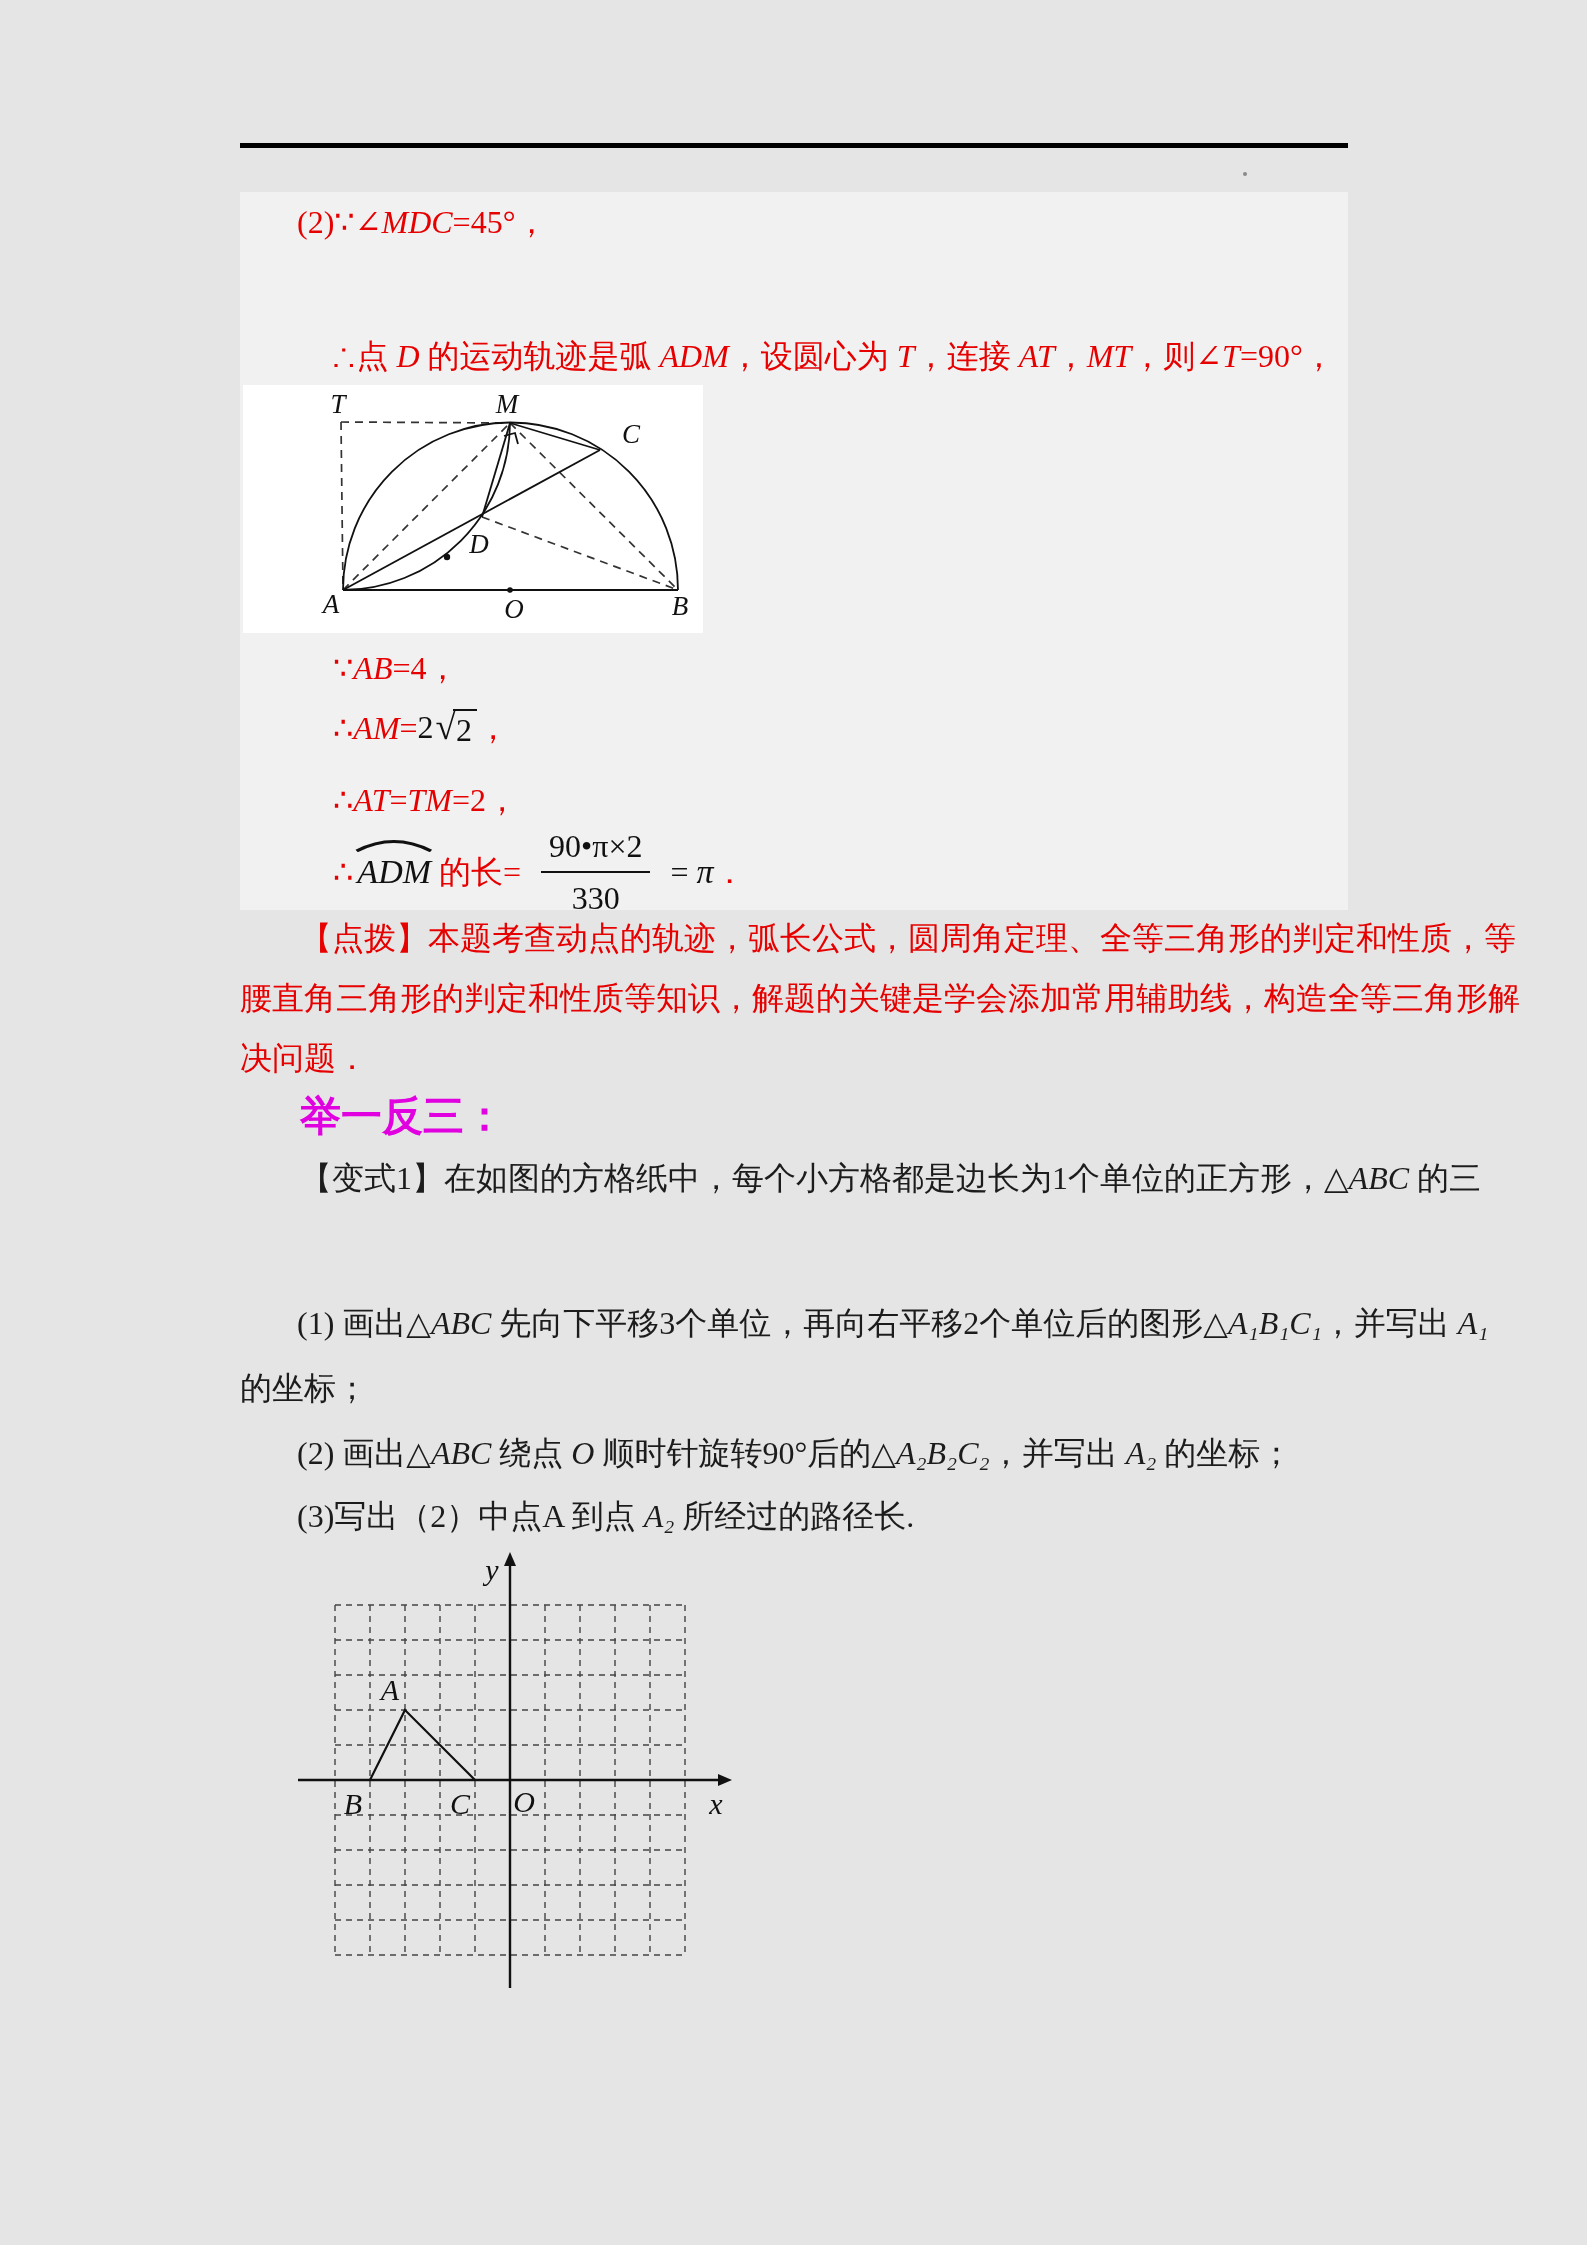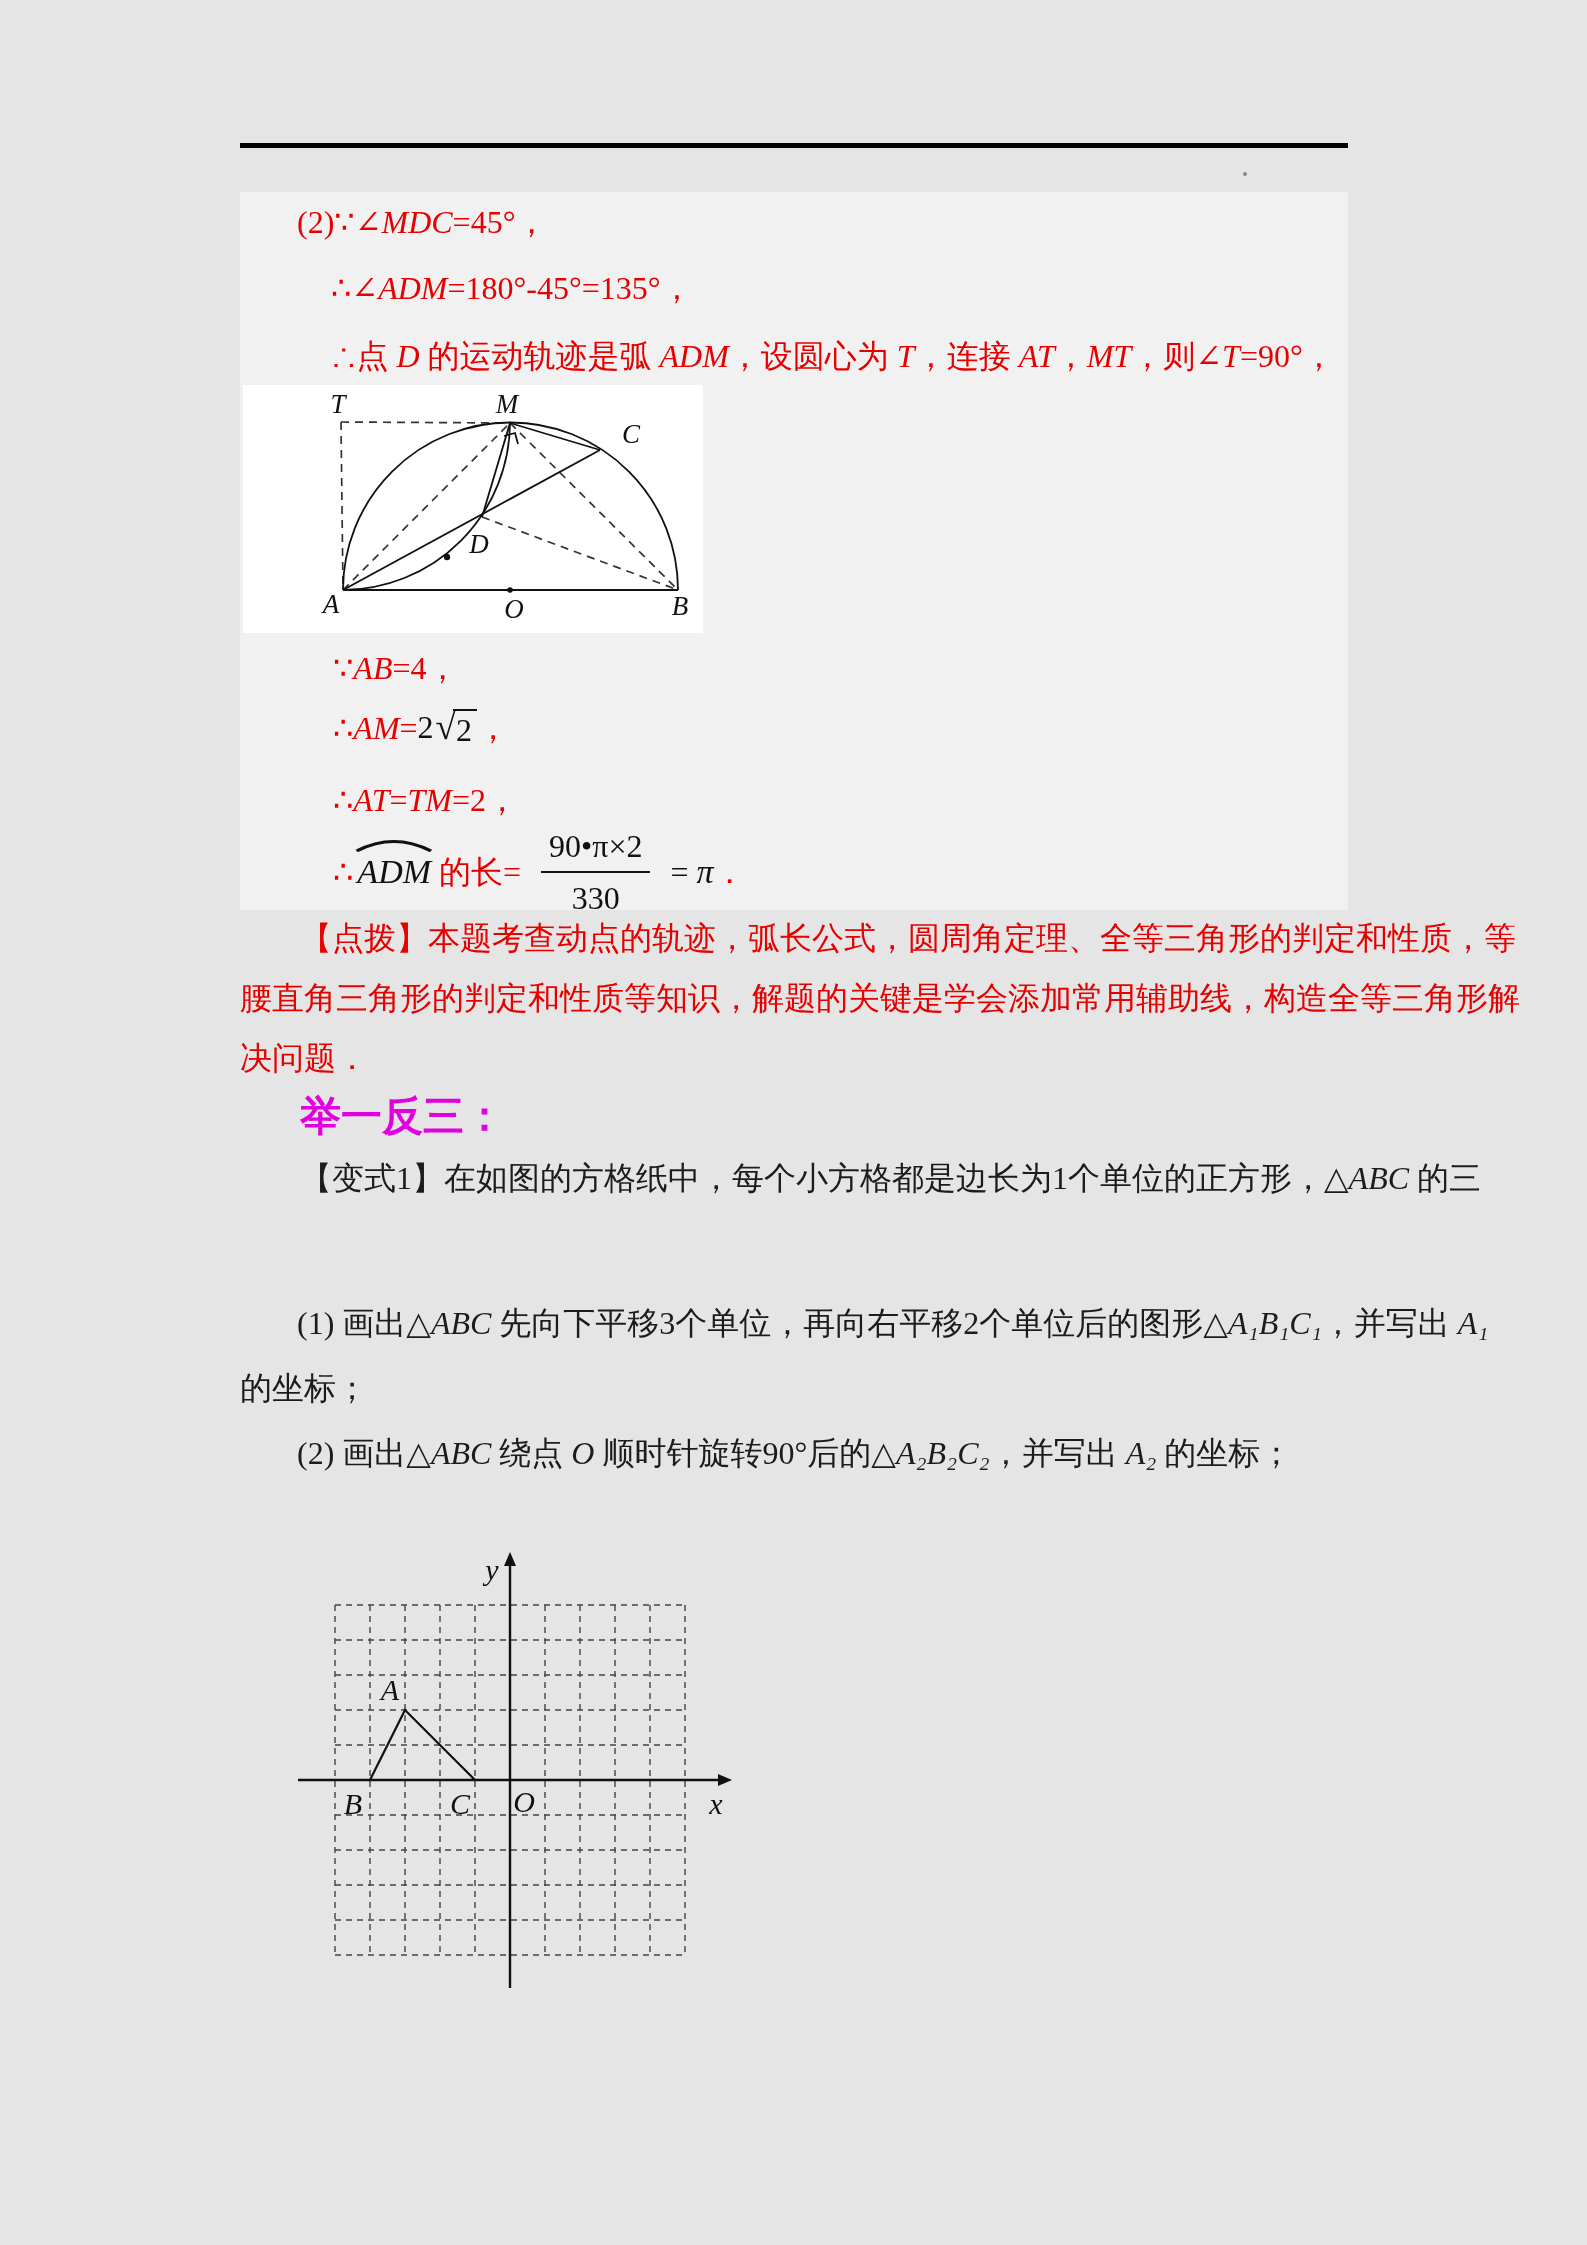--- a/index.html
+++ b/index.html
@@ -32,23 +32,20 @@
 
   <div class="rule" style="left:240px;top:143px;width:1108px;height:5px;"></div>
   <div class="tinydot" style="left:1243px;top:172px;"></div>
 
   <div class="grayblock" style="left:240px;top:192px;width:1108px;height:718px;"></div>
 
   <div class="abs line red" style="left:297px;top:202px;">
     <span>(2)∵∠</span><span class="v">MDC</span><span>=45°，</span>
   </div>
 
-  <div class="abs line red" style="left:331px;top:268px;">
-    <span>∴∠</span><span class="v">ADM</span><span>=180°-45°=135°，</span>
-  </div>
 
   <div class="abs line red" style="left:331px;top:336px;">
     <span>∴点 </span><span class="v">D</span><span> 的运动轨迹是弧 </span><span class="v">ADM</span><span>，设圆心为 </span><span class="v">T</span><span>，连接 </span><span class="v">AT</span><span>，</span><span class="v">MT</span><span>，则∠</span><span class="v">T</span><span>=90°，</span>
   </div>
 
   <div class="figbox" style="left:243px;top:385px;width:460px;height:248px;">
     <svg width="460" height="248" viewBox="0 0 460 248">
 
       <g stroke="#333" stroke-width="1.7" stroke-dasharray="8,6" fill="none">
         <line x1="98" y1="37" x2="100" y2="205"></line>
@@ -132,20 +129,23 @@
 
   <div class="abs line" style="left:297px;top:1303px;">
     <span>(1) 画出△</span><span class="v">ABC</span><span> 先向下平移3个单位，再向右平移2个单位后的图形△</span><span class="v">A₁B₁C₁</span><span>，并写出 </span><span class="v">A₁</span>
   </div>
   <div class="abs line" style="left:240px;top:1368px;">的坐标；</div>
 
   <div class="abs line" style="left:297px;top:1433px;">
     <span>(2) 画出△</span><span class="v">ABC</span><span> 绕点 </span><span class="v">O</span><span> 顺时针旋转90°后的△</span><span class="v">A₂B₂C₂</span><span>，并写出 </span><span class="v">A₂</span><span> 的坐标；</span>
   </div>
 
+  <div class="abs line" style="left:297px;top:1496px;">
+    <span>(3)写出（2）中点A 到点 </span><span class="v">A₂</span><span> 所经过的路径长.</span>
+  </div>
 
   <div class="abs" style="left:290px;top:1550px;">
     <svg width="450" height="445" viewBox="0 0 450 445">
 
       <g stroke="#444" stroke-width="1.4" stroke-dasharray="6,5" fill="none">
         <line x1="45" y1="55" x2="45" y2="405"></line>
           <line x1="80" y1="55" x2="80" y2="405"></line>
         <line x1="115" y1="55" x2="115" y2="405"></line>
           <line x1="150" y1="55" x2="150" y2="405"></line>
         <line x1="185" y1="55" x2="185" y2="405"></line>

